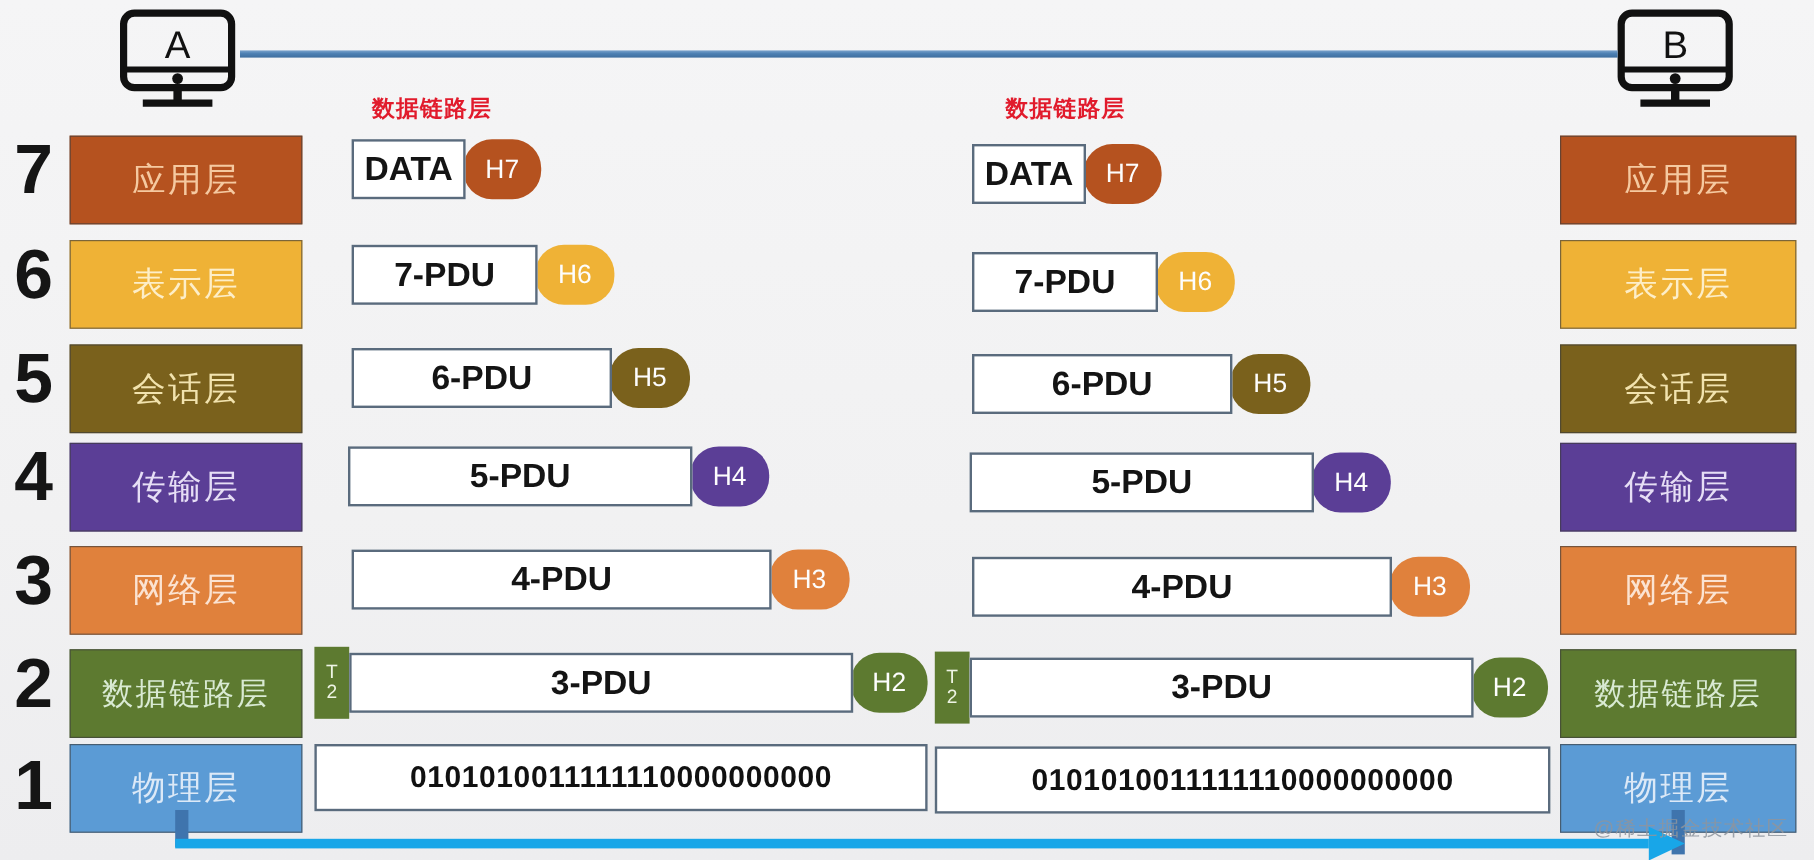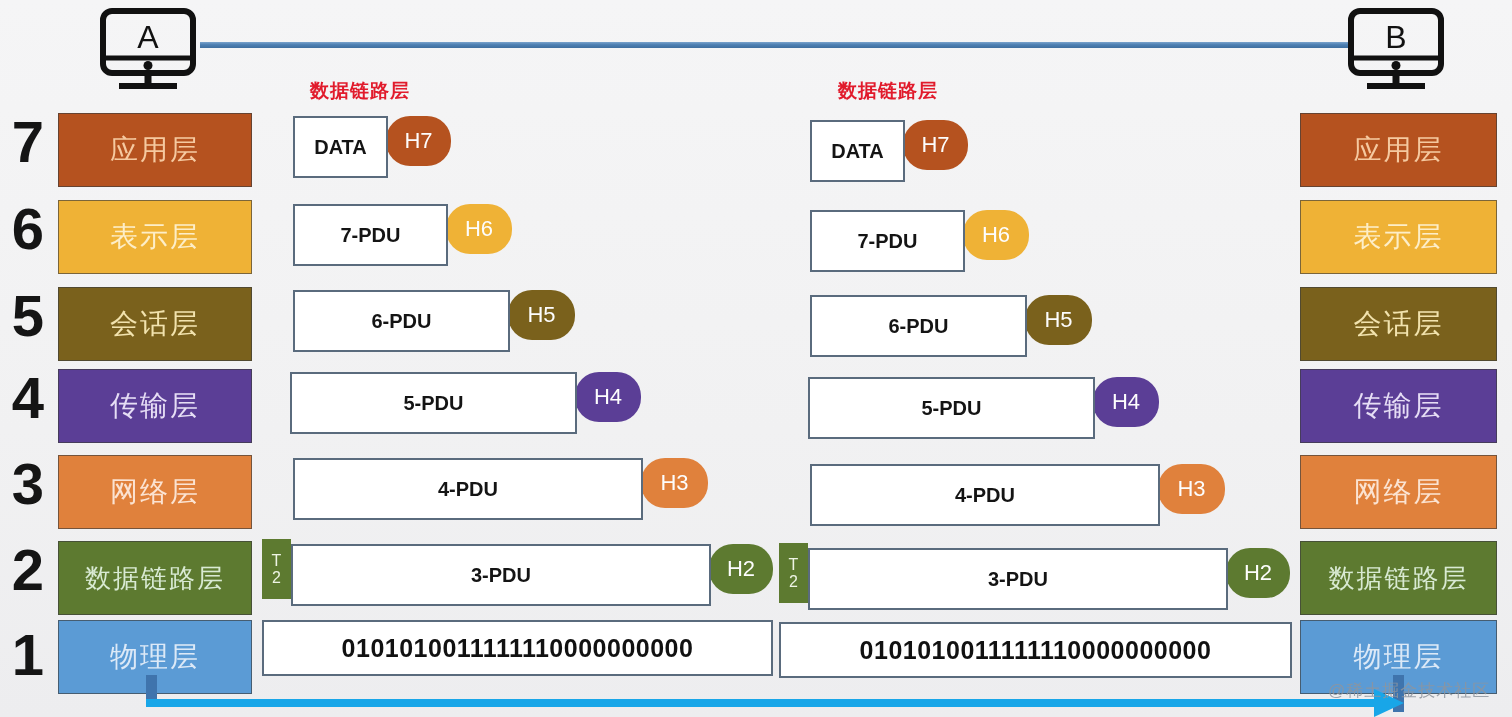--- a/index.html
+++ b/index.html
@@ -11,23 +11,23 @@
   
   .lnum{position:absolute;left:4px;width:48px;text-align:center;
         font-size:58px;font-weight:600;color:#151515;line-height:57px;}
   
   .layerbox{position:absolute;height:74px;border:1px solid rgba(60,60,60,.65);
             box-sizing:border-box;display:flex;align-items:center;justify-content:center;
             font-size:28px;letter-spacing:2px;}
   .layerbox.Lside{left:58px;width:194px;}
   .layerbox.Rside{left:1300px;width:197px;}
   
-  .pduwhite{position:absolute;height:62px;background:#ffffff;border:2px solid #5a6b7d;
+  .pduwhite{position:absolute;height:50px;background:#ffffff;border:2px solid #5a6b7d;
             box-sizing:border-box;display:flex;align-items:center;justify-content:center;
-            font-size:20px;font-weight:600;color:#141414;z-index:2;}
+            font-size:28px;font-weight:600;color:#141414;z-index:2;}
   .pduhdr{position:absolute;height:50px;box-sizing:border-box;display:flex;align-items:center;
           justify-content:center;font-size:22px;color:#fdfdfd;z-index:1;border-radius:24px;}
   .trailer{position:absolute;width:29px;height:60px;box-sizing:border-box;z-index:1;
            display:flex;flex-direction:column;align-items:center;justify-content:center;
            font-size:16px;line-height:17px;color:#eef4e4;}
   .bits{position:absolute;height:56px;background:#fff;border:2px solid #5a6b7d;box-sizing:border-box;
         display:flex;align-items:center;justify-content:center;font-size:25px;font-weight:600;
         color:#111;letter-spacing:.5px;}
   .redlabel{position:absolute;top:78px;font-size:19px;font-weight:600;letter-spacing:1px;}
   .host{position:absolute;top:6px;width:104px;height:86px;}

